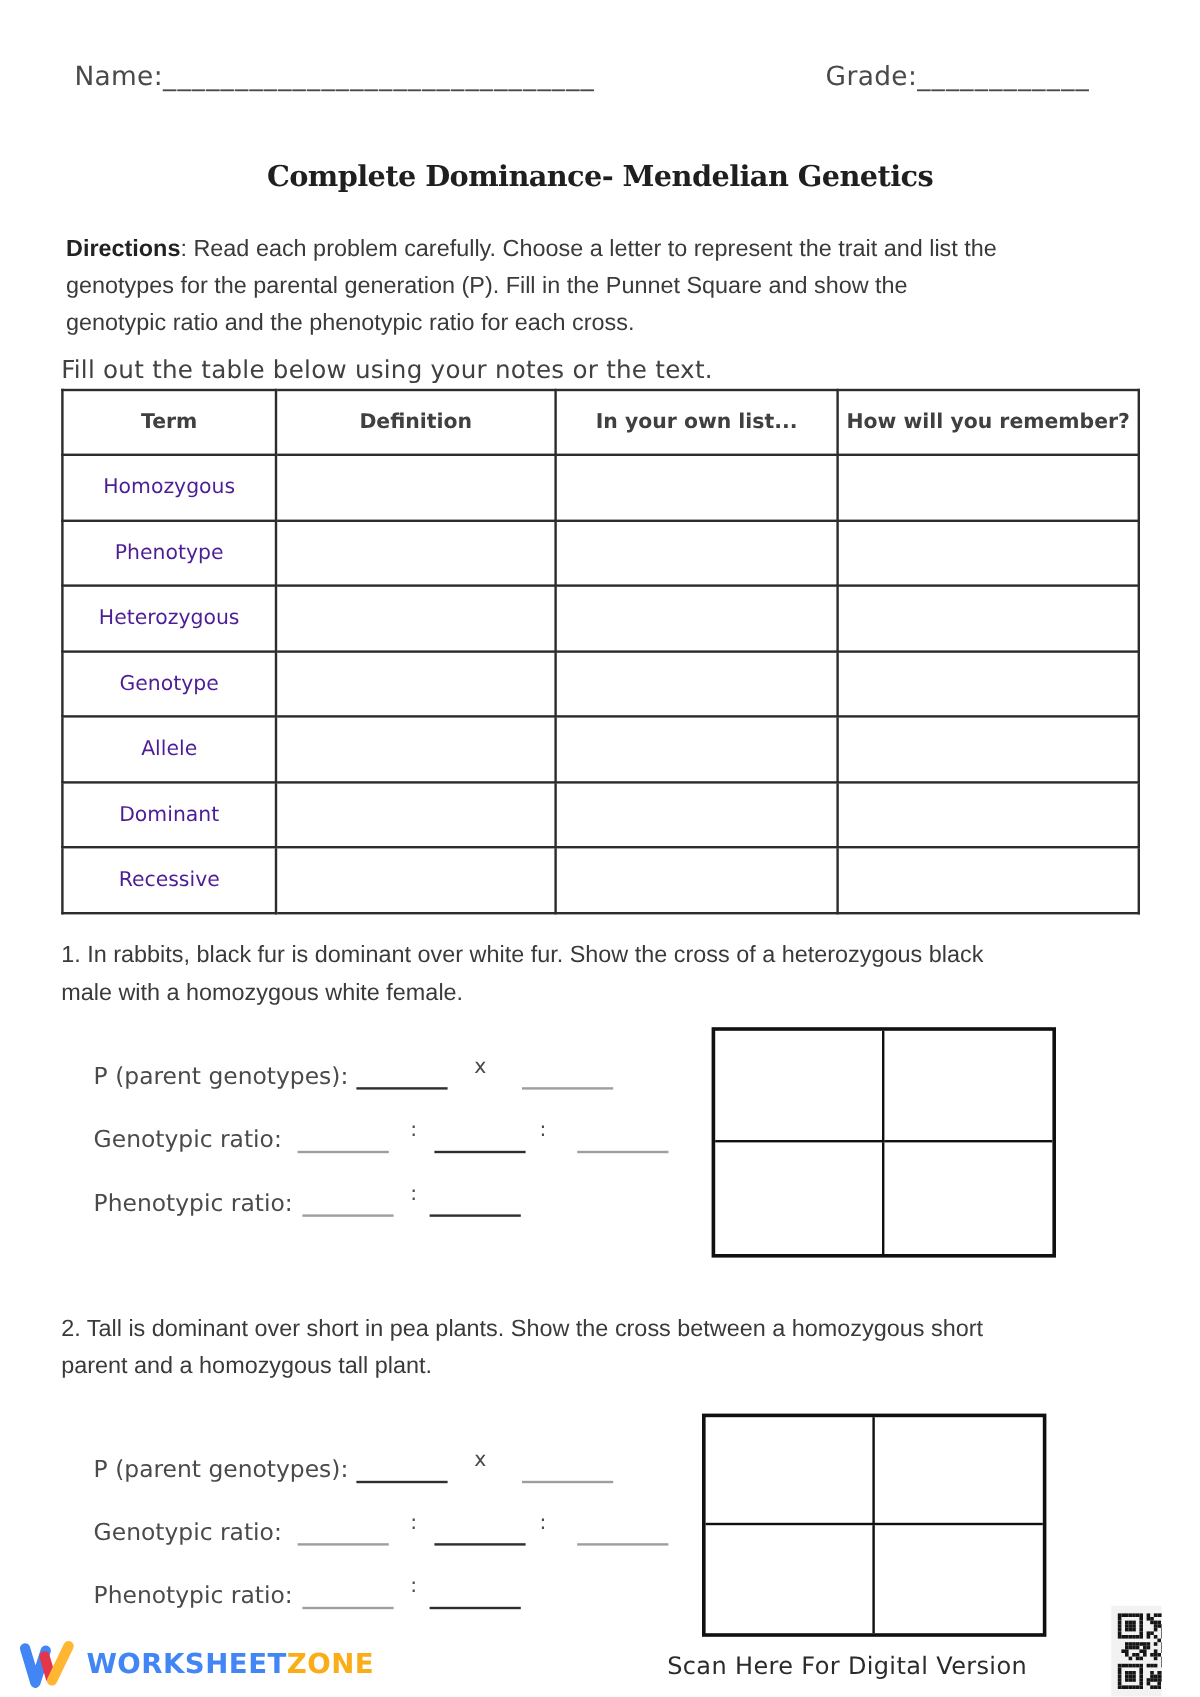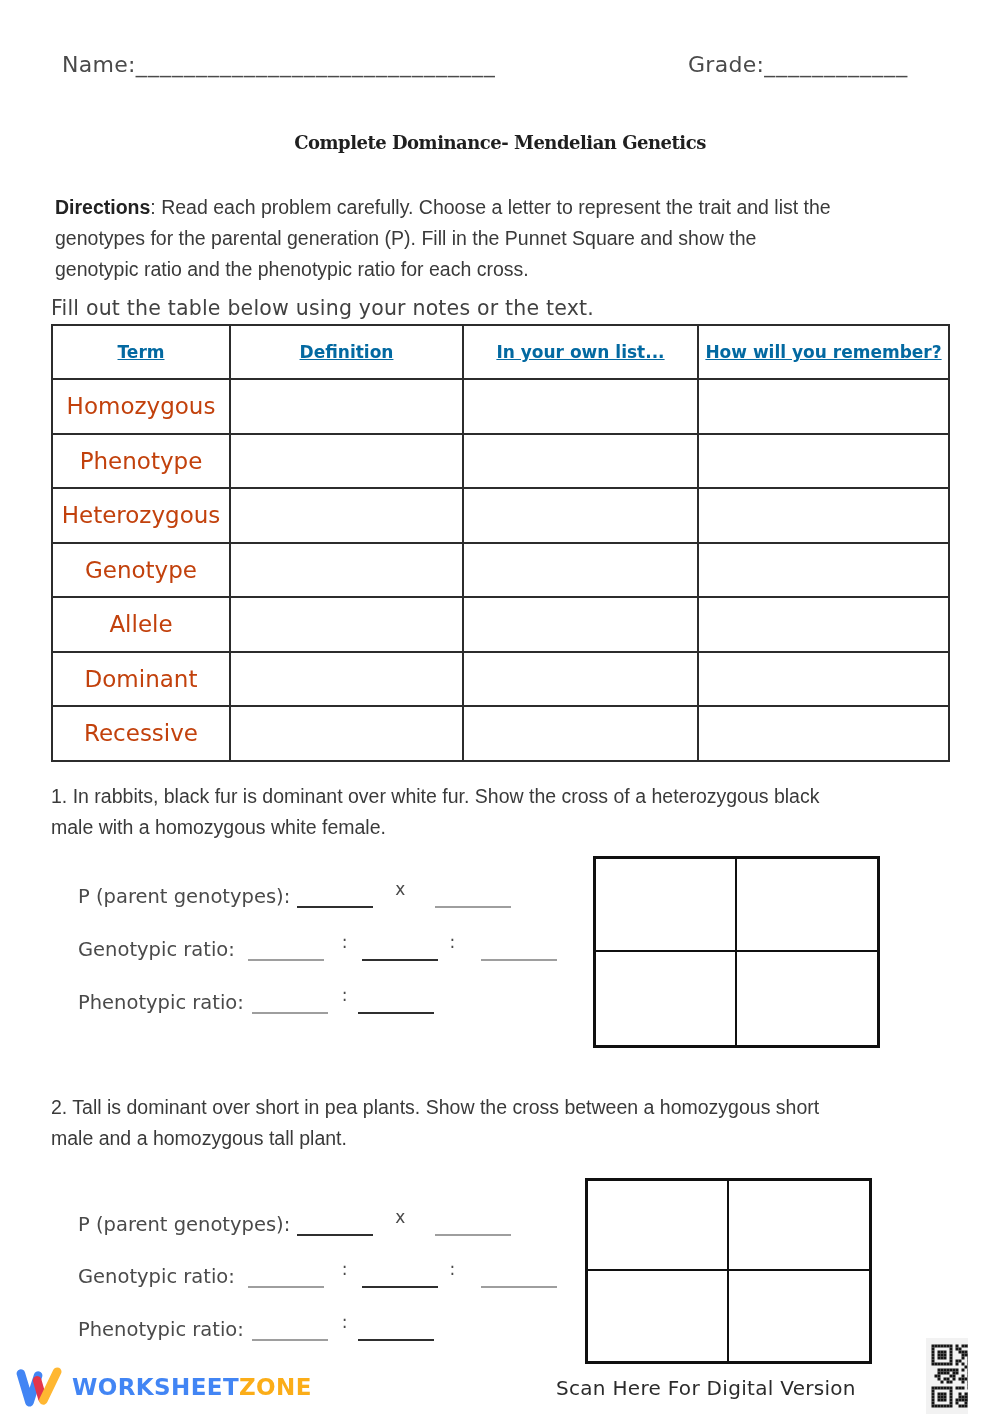--- a/index.html
+++ b/index.html
@@ -11,35 +11,35 @@
   .abs { position:absolute; }
 
   
   .field-line { font-size:22px; color:#4a4a4a; letter-spacing:.3px; white-space:nowrap; }
   .uline { letter-spacing:1px; color:#4a4a4a; }
 
   
   .title {
     width:1000px; text-align:center;
     font-family:"DejaVu Serif", serif; font-weight:bold;
-    font-size:18px; color:#1f1f1f; letter-spacing:-0.5px;
+    font-size:24px; color:#1f1f1f; letter-spacing:-0.5px;
   }
 
   
   .para { font-family:"Liberation Sans", sans-serif; font-size:19.5px; line-height:31px; color:#3a3a3a; }
   .para b { color:#222; }
   .para span { display:block; }
 
   .intro { font-size:20.5px; color:#414141; letter-spacing:.2px; }
 
   
   table.terms { border-collapse:collapse; table-layout:fixed; background:#fff; }
   table.terms td, table.terms th { border:2px solid #2c2c2c; text-align:center; vertical-align:middle; }
-  table.terms th { font-size:17px; font-weight:bold; color:#0369a1; height:54px;text-decoration:underline; }
-  table.terms td { font-size:23px; color:#c2410c; height:54.5px; font-weight:normal; }
+  table.terms th { font-size:17px; font-weight:bold; color:#404040; height:54px; }
+  table.terms td { font-size:17px; color:#4c1d95; height:54.5px; font-weight:normal; }
 
   
   .frow { display:flex; align-items:flex-end; font-size:19.5px; color:#4a4a4a; white-space:nowrap; }
   .blank { display:inline-block; width:76px; height:24px; border-bottom:2px solid #2f2f2f; }
   .blank.light { border-bottom-color:#9e9e9e; }
   .sym { display:inline-block; transform:translateY(-9px); font-size:17px; color:#4a4a4a; }
 
   
   .punnett { display:grid; grid-template-columns:1fr 1fr; grid-template-rows:1fr 1fr; border:3px solid #101010; background:#fff; }
   .punnett .cell:nth-child(1), .punnett .cell:nth-child(2) { border-bottom:2.5px solid #101010; }
@@ -161,21 +161,21 @@
 
   <div class="abs punnett" style="left:593px; top:856px; width:287px; height:192px;">
     <div class="cell"></div>
     <div class="cell"></div>
     <div class="cell"></div>
     <div class="cell"></div>
   </div>
 
   <div class="abs para" style="left:51px; top:1092px; width:930px;">
     <span>2. Tall is dominant over short in pea plants. Show the cross between a homozygous short</span>
-    <span>male and a homozygous tall plant.</span>
+    <span>parent and a homozygous tall plant.</span>
   </div>
 
   <div class="abs frow" style="left:78px; top:1212px;">
     <span>P (parent genotypes):</span>
     <span class="blank" style="margin-left:7px;"></span>
     <span class="sym" style="margin-left:22px;">x</span>
     <span class="blank light" style="margin-left:30px;"></span>
   </div>
   <div class="abs frow" style="left:78px; top:1264px;">
     <span>Genotypic ratio:</span>

